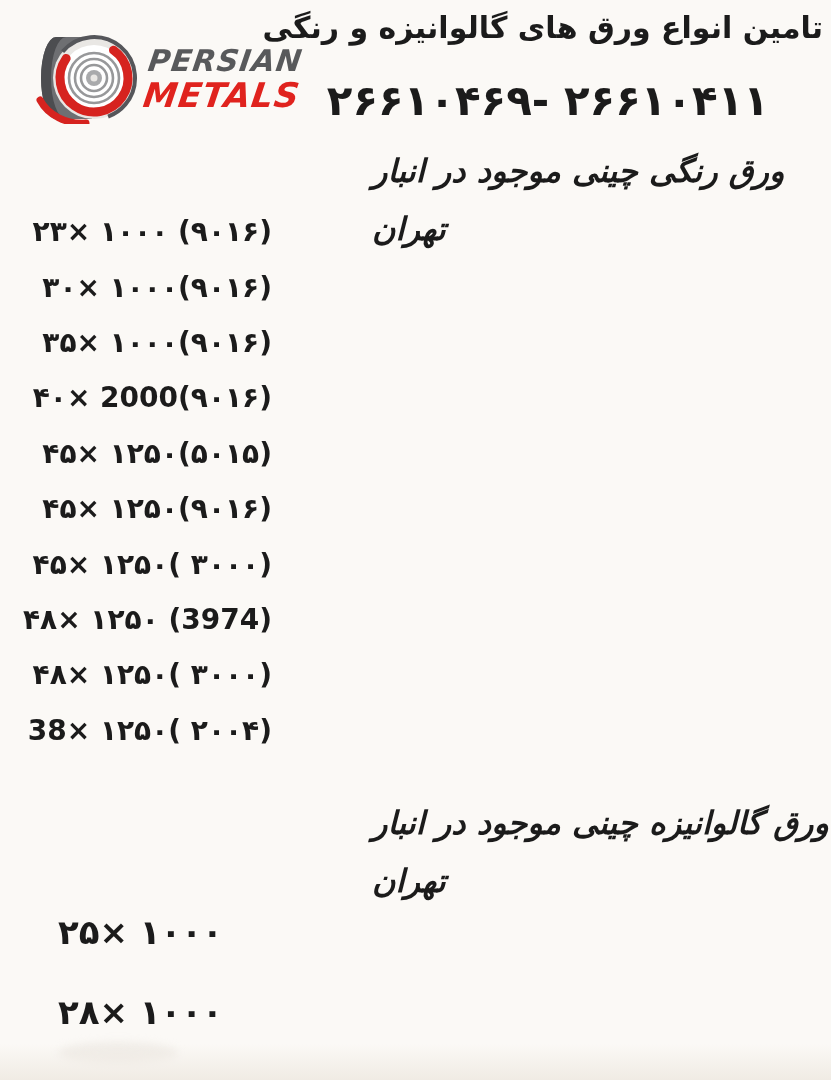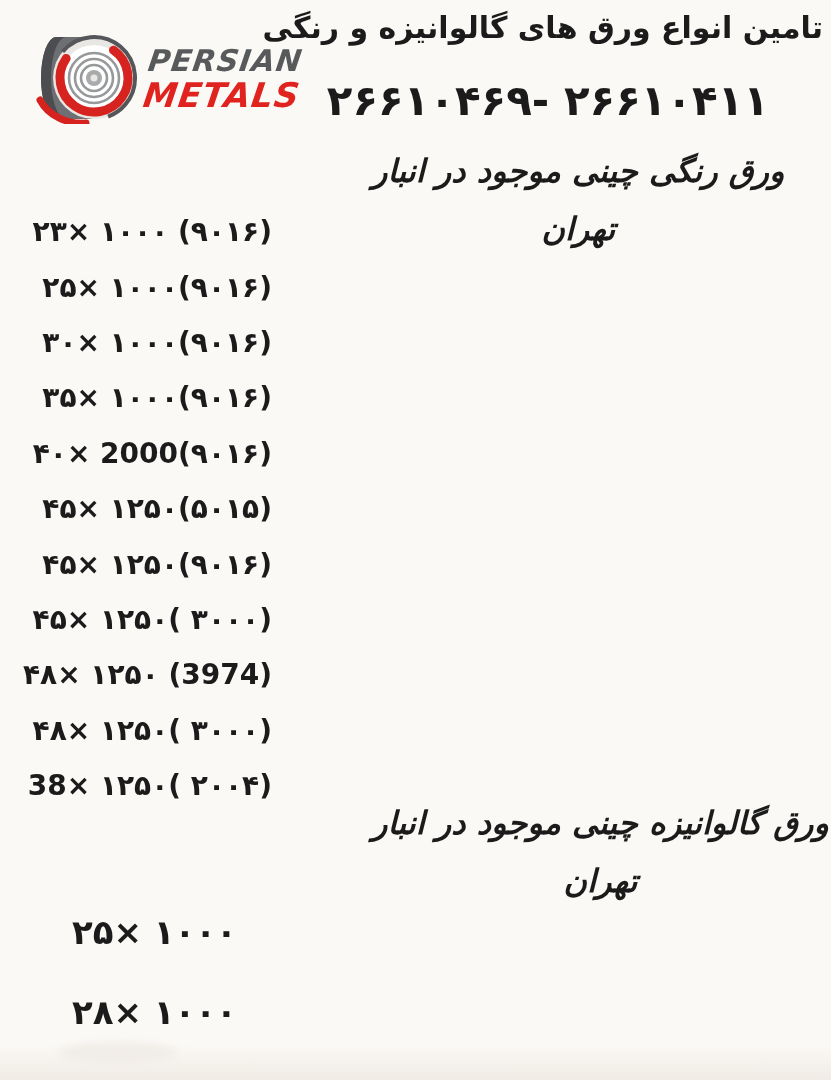--- a/index.html
+++ b/index.html
@@ -28,33 +28,33 @@
   .title{
     position:absolute;top:10px;right:8px;direction:rtl;text-align:left;
     font-size:30px;font-weight:bold;white-space:nowrap;
   }
   .phones{
     position:absolute;top:76px;right:62px;direction:ltr;text-align:right;
     font-size:42px;font-weight:bold;letter-spacing:1px;white-space:nowrap;
   }
 
   
-  .sec-head{position:absolute;text-align:center;font-weight:bold;font-style:italic;}
+  .sec-head{position:absolute;text-align:left;font-weight:bold;font-style:italic;}
   .sec-head .l1{direction:rtl;white-space:nowrap;}
   .sec-head .l2{direction:rtl;white-space:nowrap;margin-top:16px;}
   .sec1{left:372px;top:150px;font-size:32px;line-height:42px;}
   .sec2{left:372px;top:802px;font-size:32px;line-height:42px;}
 
   
   .list1{position:absolute;left:36px;top:204px;width:236px;}
   .list1 .row{
     height:55.4px;display:flex;align-items:center;justify-content:flex-end;
     direction:ltr;font-size:28px;font-weight:bold;letter-spacing:-0.5px;white-space:nowrap;
   }
-  .list2{position:absolute;left:72px;top:892px;width:160px;}
+  .list2{position:absolute;left:58px;top:892px;width:160px;}
   .list2 .row{
     height:80px;display:flex;align-items:center;justify-content:flex-start;
     direction:ltr;font-size:34px;font-weight:bold;white-space:nowrap;
   }
 
   
   .bottom-shade{
     position:absolute;left:0;right:0;bottom:0;height:36px;
     background:linear-gradient(rgba(240,235,229,0),#f0ebe4);
   }
@@ -98,21 +98,20 @@
   <div class="title">تامین انواع ورق های گالوانیزه و رنگی</div>
   <div class="phones">۲۶۶۱۰۴۶۹- ۲۶۶۱۰۴۱۱</div>
 
   <div class="sec-head sec1">
     <div class="l1">ورق رنگی چینی  موجود در انبار</div>
     <div class="l2">تهران</div>
   </div>
 
   <div class="list1">
     <div class="row">۲۳× ۱۰۰۰ (۹۰۱۶)</div>
-    <div class="row">۲۵× ۱۰۰۰(۹۰۱۶)</div>
     <div class="row">۳۰× ۱۰۰۰(۹۰۱۶)</div>
     <div class="row">۳۵× ۱۰۰۰(۹۰۱۶)</div>
     <div class="row">۴۰× 2000(۹۰۱۶)</div>
     <div class="row">۴۵× ۱۲۵۰(۵۰۱۵)</div>
     <div class="row">۴۵× ۱۲۵۰(۹۰۱۶)</div>
     <div class="row">۴۵× ۱۲۵۰( ۳۰۰۰)</div>
     <div class="row">۴۸× ۱۲۵۰ (3974)</div>
     <div class="row">۴۸× ۱۲۵۰( ۳۰۰۰)</div>
     <div class="row">38× ۱۲۵۰( ۲۰۰۴)</div>
   </div>

